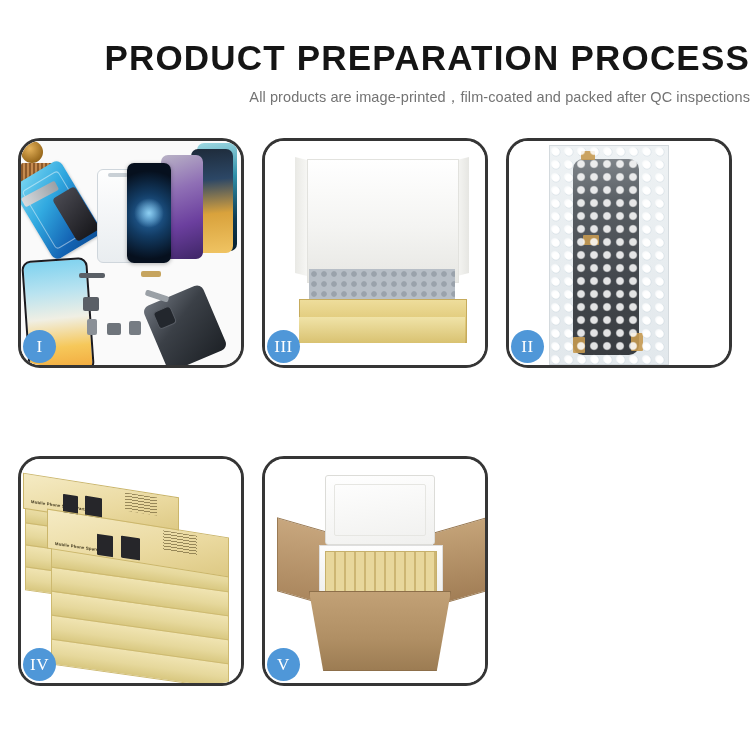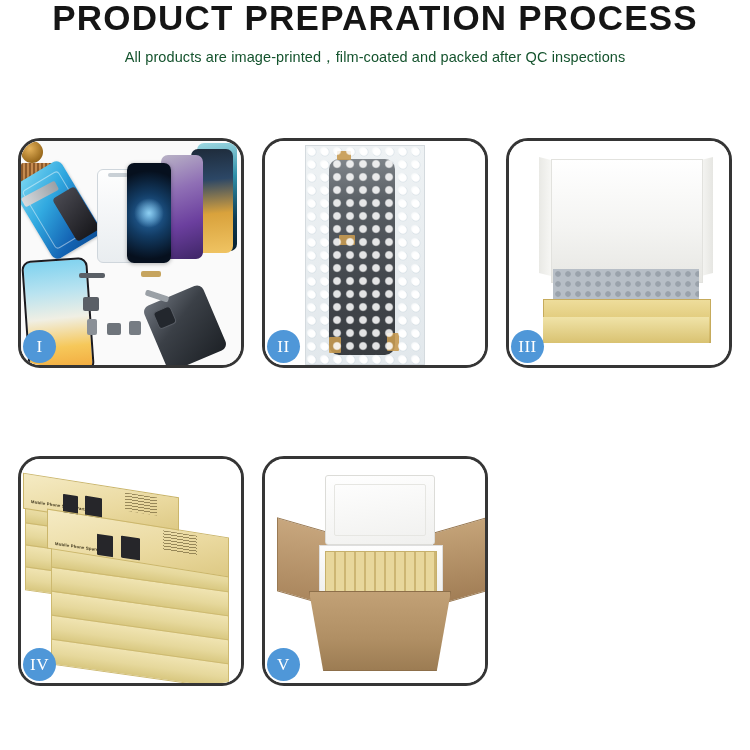--- a/index.html
+++ b/index.html
@@ -5,28 +5,28 @@
   html,body{margin:0;padding:0;}
   body{
     width:750px;height:750px;
     background:#ffffff;
     font-family:"Liberation Sans", sans-serif;
     overflow:hidden;
   }
   .page{position:relative;width:750px;height:750px;box-sizing:border-box;}
 
   
-  .header{text-align:center;}
+  .header{padding-top:40px;text-align:right;}
   .title{
     font-size:35px;font-weight:700;letter-spacing:1.2px;
     color:#151515;line-height:1.05;
     font-family:"Liberation Sans", sans-serif;
   }
   .subtitle{
-    margin-top:11px;font-size:14.5px;color:#14532d;letter-spacing:.1px;
+    margin-top:11px;font-size:14.5px;color:#737373;letter-spacing:.1px;
   }
 
   
   .grid{
     position:absolute;left:18px;top:138px;
     width:714px;
     display:grid;
     grid-template-columns:226px 226px 226px;
     grid-template-rows:230px 230px;
     column-gap:18px;row-gap:88px;
@@ -315,45 +315,45 @@
         <div class="part" style="left:124px;top:152px;width:24px;height:6px;background:#9aa0a6;transform:rotate(18deg);"></div>
         <div class="part" style="left:66px;top:178px;width:10px;height:16px;background:#8a9097;"></div>
         <div class="part" style="left:86px;top:182px;width:14px;height:12px;background:#6e747b;"></div>
         <div class="part" style="left:108px;top:180px;width:12px;height:14px;background:#767c83;"></div>
         <div class="tool"></div>
       </div>
       <div class="badge">I</div>
     </div>
 
     <div class="panel">
+      <div class="panel-inner p3">
+        <div class="b3-lid-l"></div>
+        <div class="b3-lid-r"></div>
+        <div class="b3-lid"></div>
+        <div class="b3-foam"></div>
+        <div class="b3-tray"></div>
+        <div class="b3-tray-front"></div>
+      </div>
+      <div class="badge">III</div>
+    </div>
+
+    <div class="panel">
       <div class="panel-inner p2">
         <div class="bubble-bag"></div>
         <div class="bubble-screen"></div>
         <div class="tape" style="left:72px;top:10px;width:14px;height:9px;"></div>
         <div class="tape" style="left:74px;top:94px;width:16px;height:10px;"></div>
         <div class="tape" style="left:64px;top:196px;width:12px;height:16px;"></div>
         <div class="tape" style="left:122px;top:192px;width:12px;height:18px;"></div>
         <div class="bubble-overlay"></div>
       </div>
       <div class="badge">II</div>
     </div>
 
     <div class="panel">
-      <div class="panel-inner p3">
-        <div class="b3-lid-l"></div>
-        <div class="b3-lid-r"></div>
-        <div class="b3-lid"></div>
-        <div class="b3-foam"></div>
-        <div class="b3-tray"></div>
-        <div class="b3-tray-front"></div>
-      </div>
-      <div class="badge">III</div>
-    </div>
-
-    <div class="panel">
       <div class="panel-inner p4">
 
         <div class="stackbox" style="left:4px;top:52px;width:150px;height:22px;transform:skewY(8deg);"></div>
         <div class="stackbox" style="left:4px;top:74px;width:150px;height:22px;transform:skewY(8deg);"></div>
         <div class="stackbox" style="left:4px;top:96px;width:150px;height:22px;transform:skewY(8deg);"></div>
         <div class="stackbox" style="left:4px;top:118px;width:150px;height:22px;transform:skewY(8deg);"></div>
 
         <div class="stackbox" style="left:30px;top:96px;width:176px;height:24px;transform:skewY(8deg);"></div>
         <div class="stackbox" style="left:30px;top:120px;width:176px;height:24px;transform:skewY(8deg);"></div>
         <div class="stackbox" style="left:30px;top:144px;width:176px;height:24px;transform:skewY(8deg);"></div>

